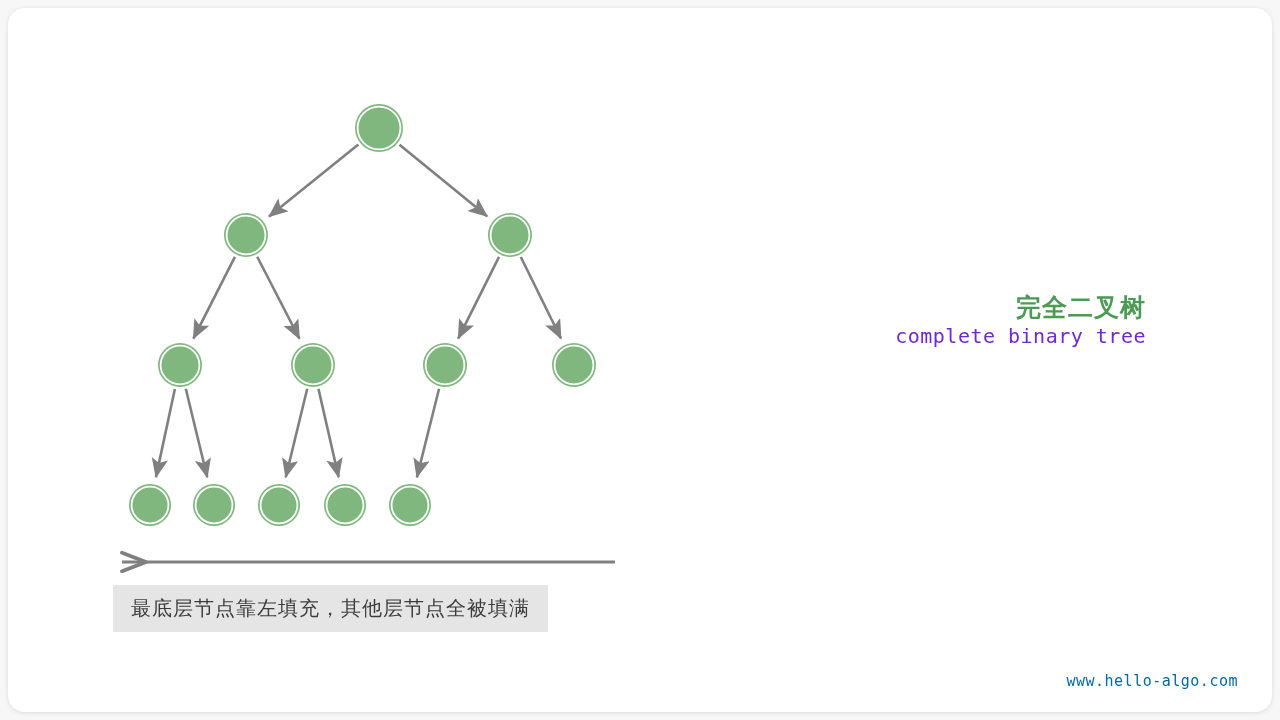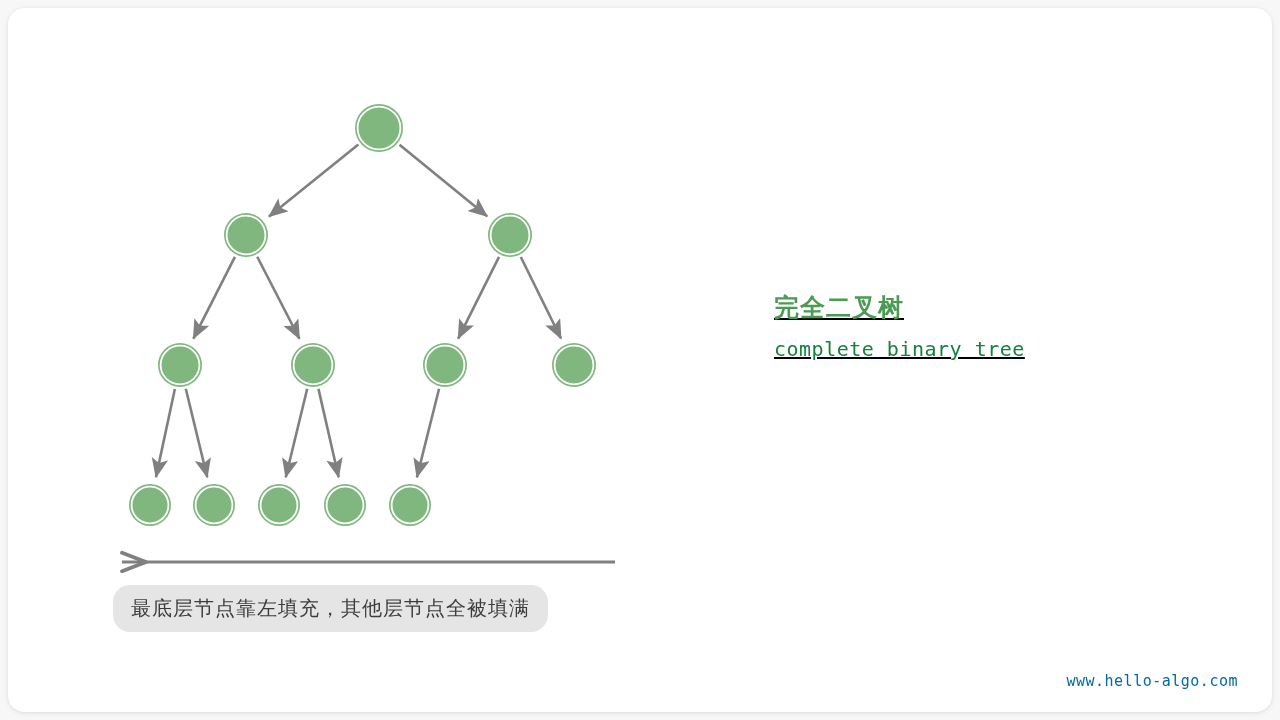--- a/index.html
+++ b/index.html
@@ -30,52 +30,50 @@
   }
   #diagram {
     position: absolute;
     left: 0;
     top: 0;
     width: 1280px;
     height: 720px;
   }
   .label-block {
     position: absolute;
-    left: 774px;
+    left: 790px;
     top: 290px;
     width: 356px;
-    text-align: left;
-    text-decoration: underline;
+    text-align: right;
   }
   .title-cn {
     font-size: 25px;
     font-weight: bold;
     color: #4c9a53;
     letter-spacing: 1px;
     line-height: 34px;
     white-space: nowrap;
   }
   .title-en {
-    margin-top: 13px;
     font-family: "DejaVu Sans Mono", monospace;
     font-size: 20px;
-    color: #15803d;
+    color: #6d28d9;
     letter-spacing: 0.5px;
     white-space: nowrap;
   }
   .caption-box {
     position: absolute;
     left: 113px;
     top: 585px;
     height: 47px;
     padding: 0 18px;
     display: flex;
     align-items: center;
     background: #e5e5e5;
-    border-radius: 17px;
+    border-radius: 1px;
     font-size: 20px;
     color: #3c3c3c;
     letter-spacing: 1px;
     white-space: nowrap;
   }
   .watermark {
     position: absolute;
     right: 42px;
     bottom: 30px;
     font-family: "DejaVu Sans Mono", monospace;

